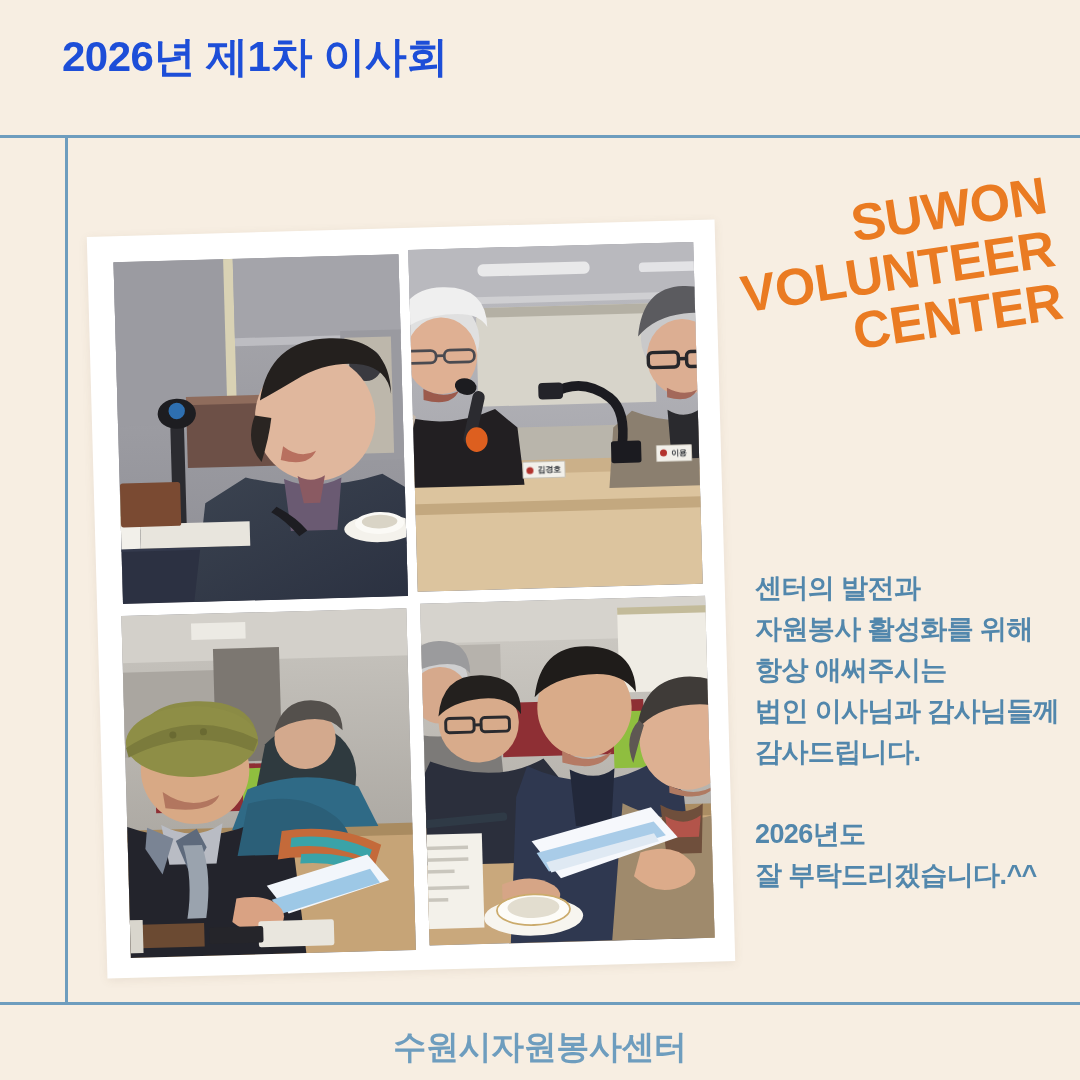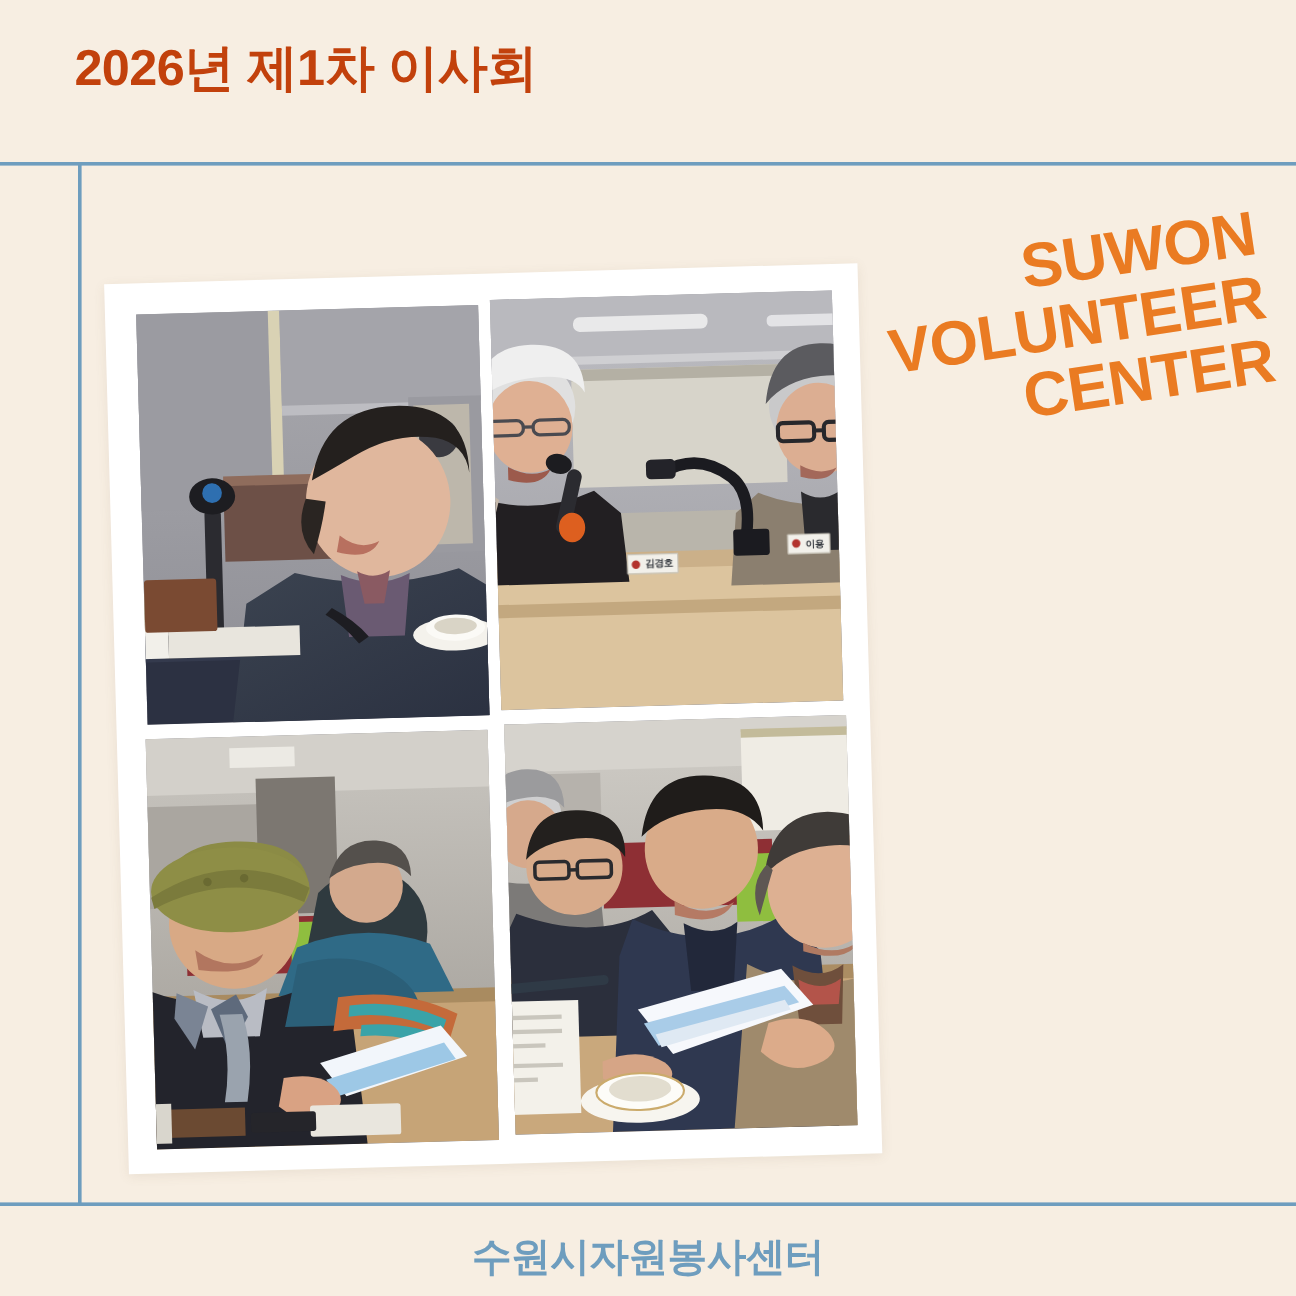--- a/index.html
+++ b/index.html
@@ -25,21 +25,21 @@
   }
 
   
   .page-title {
     position: absolute;
     left: 62px;
     top: 33px;
     font-size: 42px;
     font-weight: 700;
     letter-spacing: -0.5px;
-    color: #c2410c;
+    color: #1d4ed8;
     white-space: nowrap;
     line-height: 1.15;
   }
 
   
   .rule-top {
     position: absolute;
     left: 0;
     top: 135px;
     width: 1080px;
@@ -182,20 +182,33 @@
   <div class="rule-top"></div>
   <div class="rule-vertical"></div>
   <div class="rule-bottom"></div>
 
   <div class="brand">
     <span class="bl">SUWON</span>
     <span class="bl">VOLUNTEER</span>
     <span class="bl">CENTER</span>
   </div>
 
+  <div class="message">
+    <p class="para">
+      <span class="ln">센터의 발전과</span>
+      <span class="ln">자원봉사 활성화를 위해</span>
+      <span class="ln">항상 애써주시는</span>
+      <span class="ln">법인 이사님과 감사님들께</span>
+      <span class="ln">감사드립니다.</span>
+    </p>
+    <p class="para">
+      <span class="ln">2026년도</span>
+      <span class="ln">잘 부탁드리겠습니다.^^</span>
+    </p>
+  </div>
 
   <div class="collage">
     <div class="collage-inner">
 
       <div class="photo p1">
         <svg viewBox="0 0 300 250" preserveAspectRatio="xMidYMid slice" aria-hidden="true">
           <defs>
             <linearGradient id="wallA" x1="0" y1="0" x2="0" y2="1">
               <stop offset="0" stop-color="#a9a9ae"></stop>
                 <stop offset="1" stop-color="#8d8d94"></stop>

